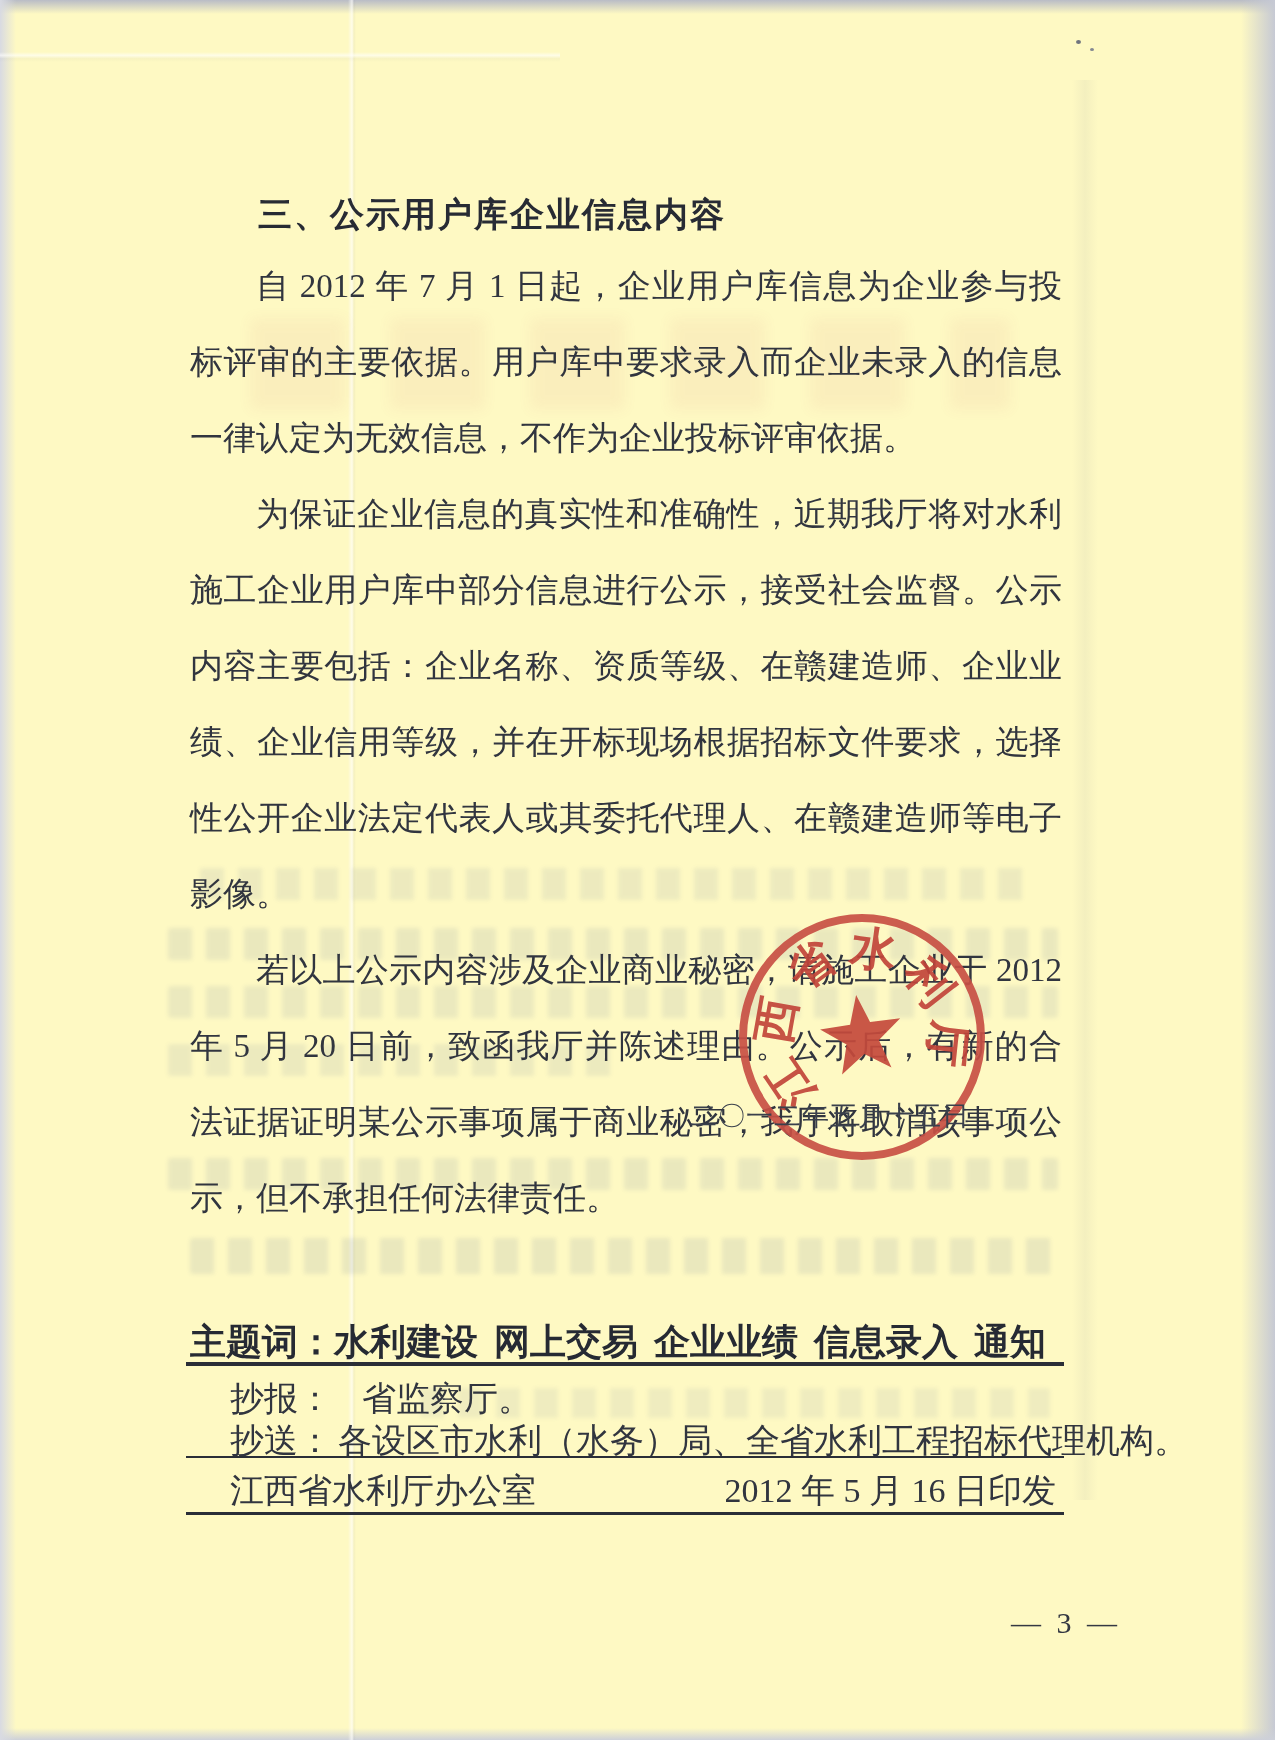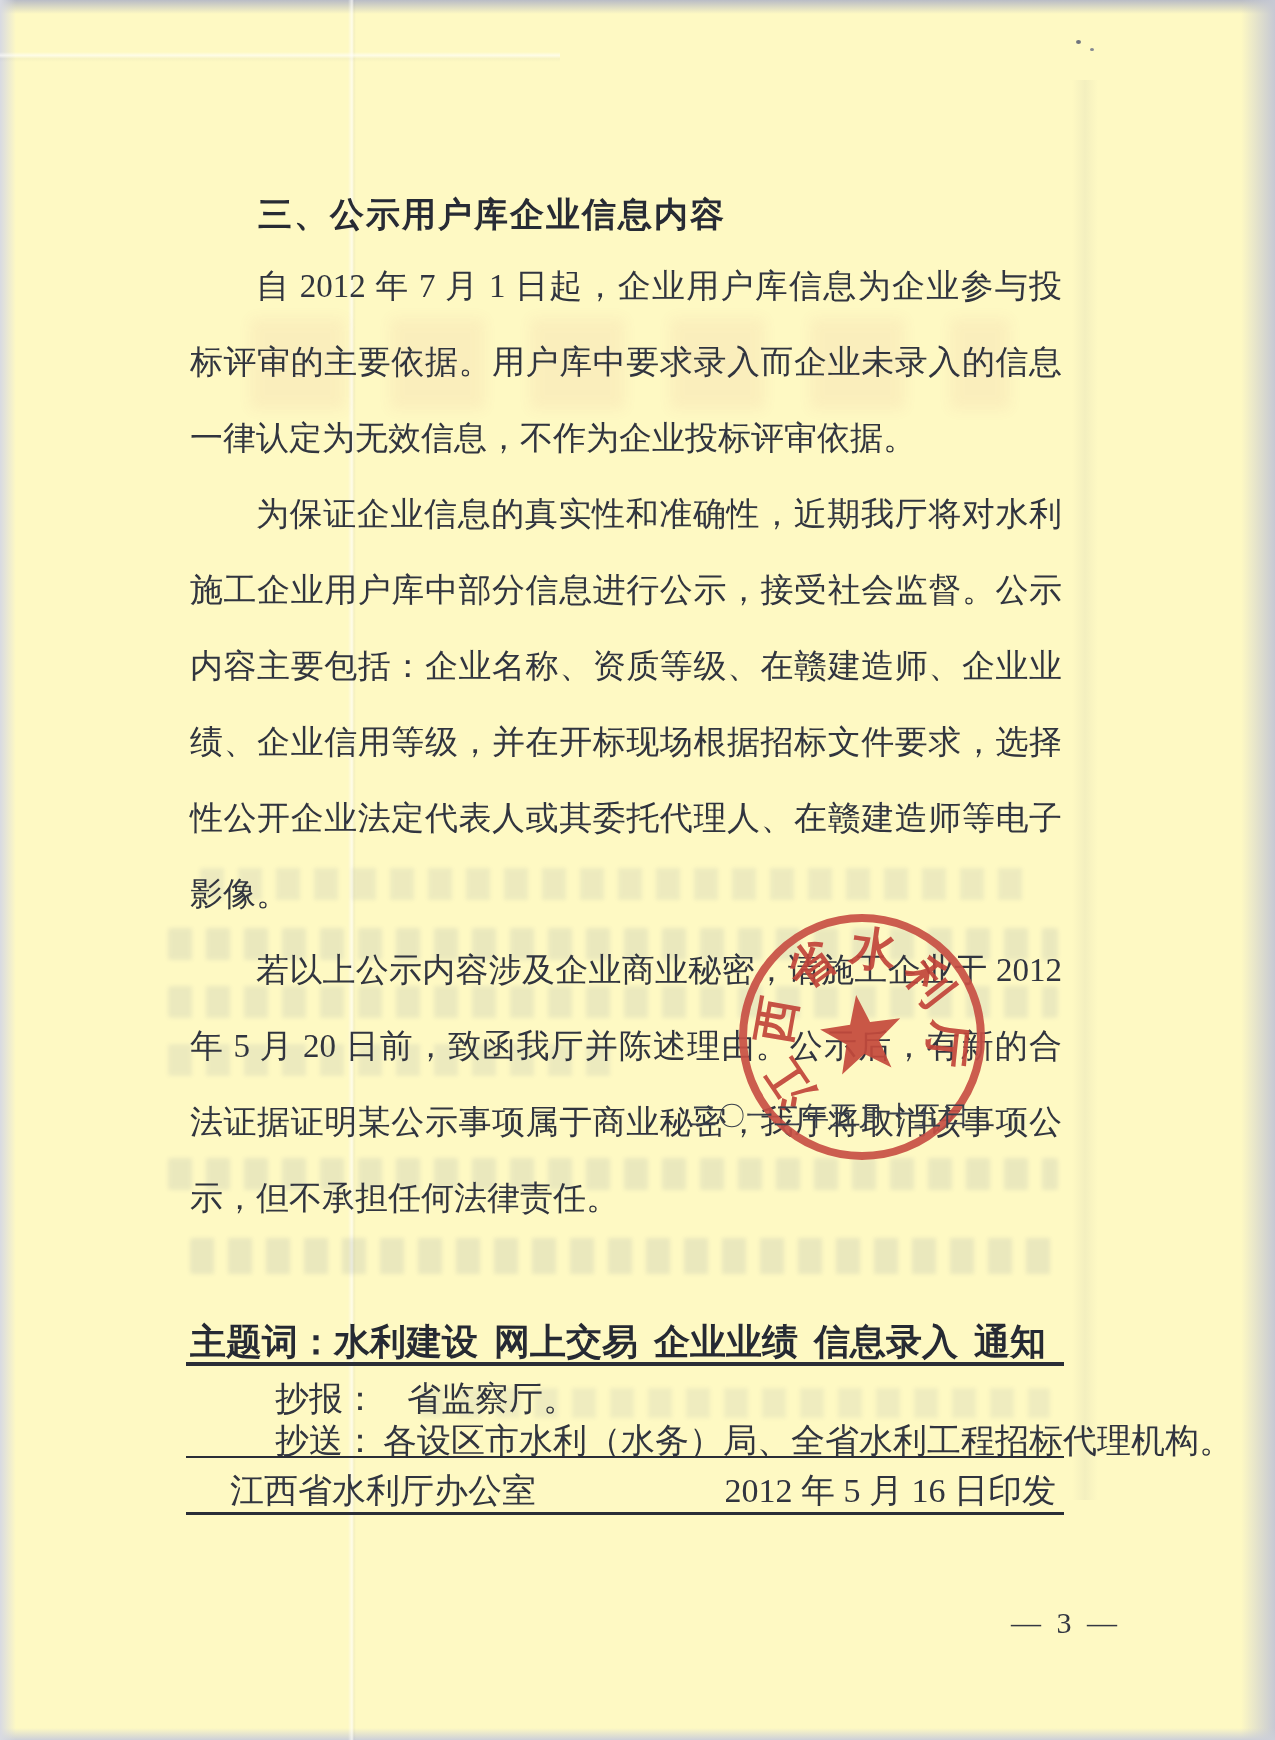--- a/index.html
+++ b/index.html
@@ -75,21 +75,21 @@
 
   
   .subject-row{position:absolute;left:190px;top:1318px;width:872px;
     font-family:"Liberation Sans","DejaVu Sans",sans-serif;
     font-weight:bold;font-size:36px;color:#262a33;white-space:nowrap;}
   .subject-row .term{margin-left:16px;}
   .rule{position:absolute;left:186px;width:878px;background:#2a2e37;}
   .rule1{top:1362px;height:4px;}
   .rule2{top:1456px;height:2px;}
   .rule3{top:1512px;height:3px;}
-  .copy-row{position:absolute;left:230px;width:832px;font-size:34px;color:#31353f;white-space:nowrap;margin-left:45px;}
+  .copy-row{position:absolute;left:230px;width:832px;font-size:34px;color:#31353f;white-space:nowrap;}
   .copy-report{top:1376px;}
   .copy-report .val{margin-left:30px;}
   .copy-send{top:1418px;}
   .copy-send .val{margin-left:6px;}
   .issuer-row{position:absolute;left:230px;top:1468px;width:826px;
     font-size:34px;color:#31353f;display:flex;justify-content:space-between;}
   .page-number{position:absolute;left:996px;top:1606px;width:140px;
     font-size:30px;color:#343842;letter-spacing:4px;text-align:center;}
 </style>
 </head>

